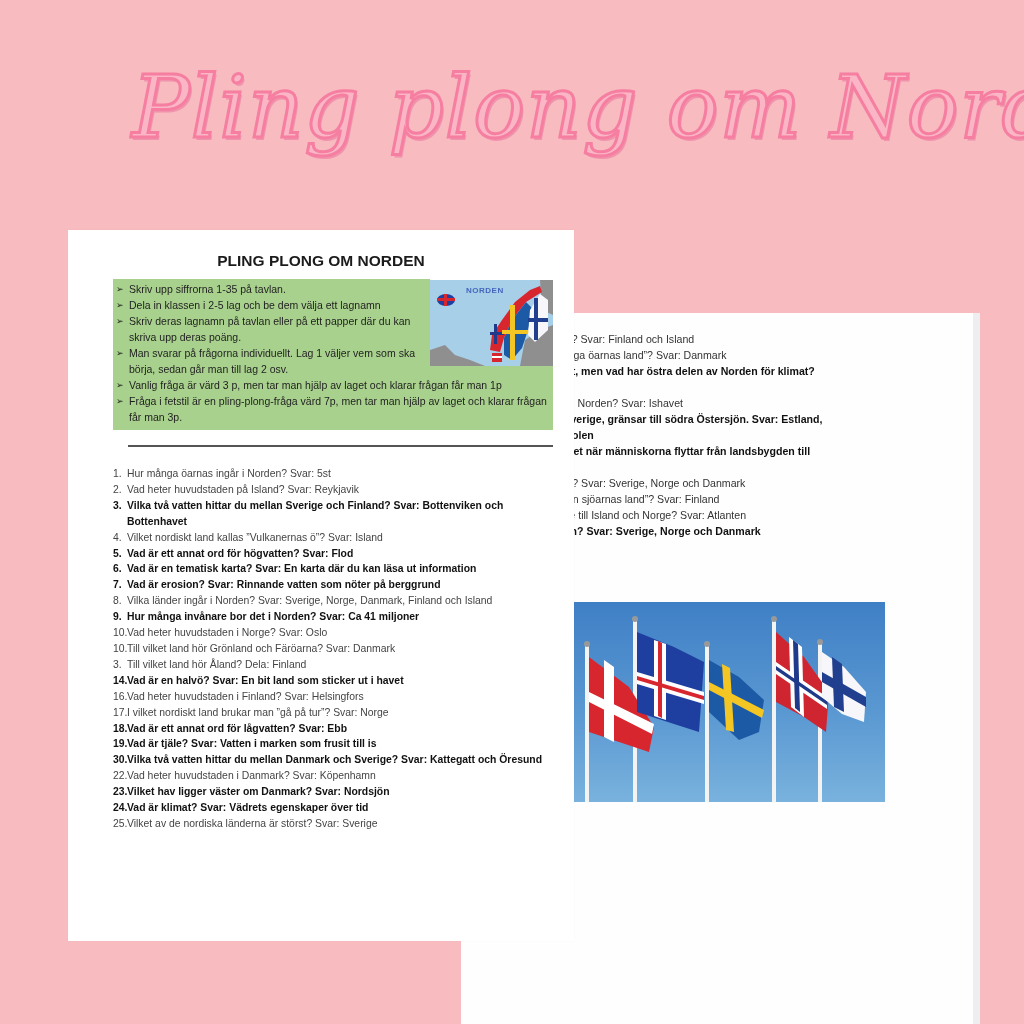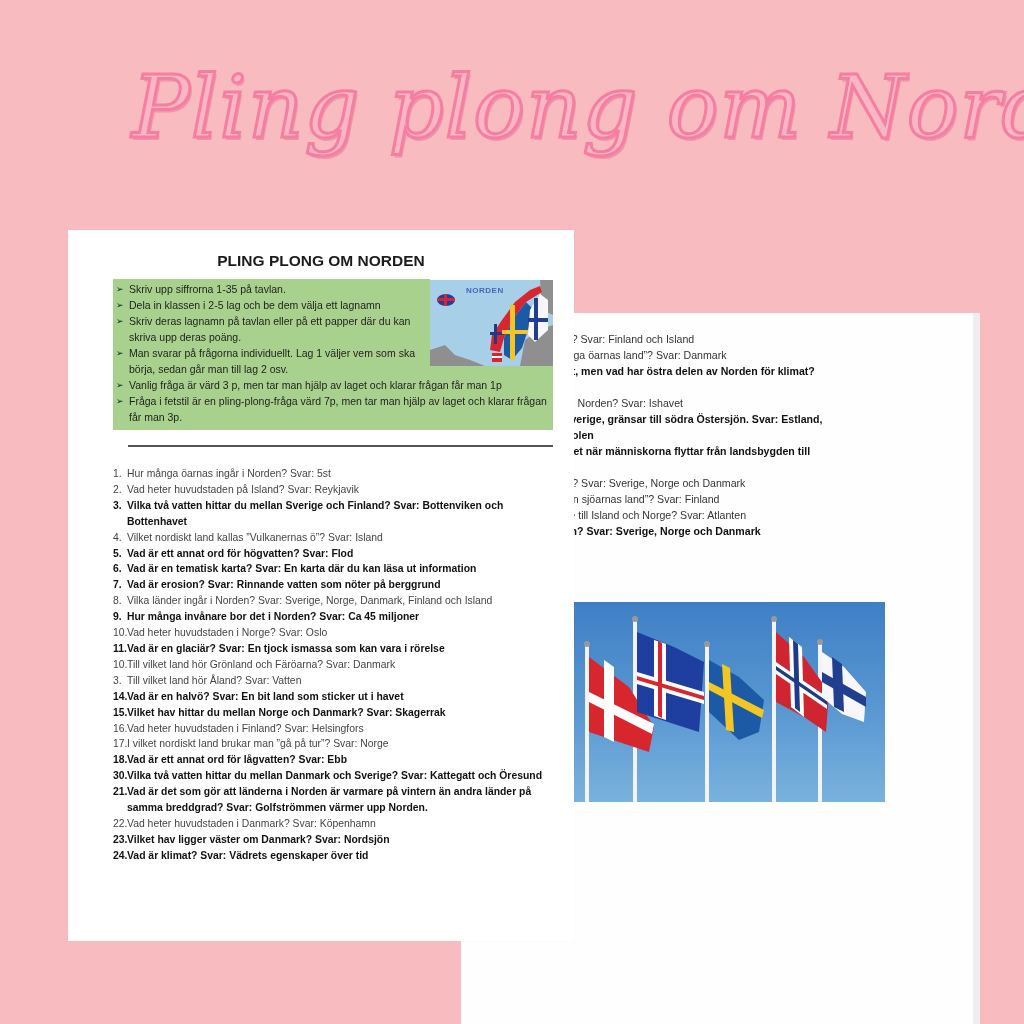--- a/index.html
+++ b/index.html
@@ -232,29 +232,28 @@
 
   <ol class="questions">
     <li><span class="num">1.</span><span>Hur många öarnas ingår i Norden? Svar: 5st</span></li>
     <li><span class="num">2.</span><span>Vad heter huvudstaden på Island? Svar: Reykjavik</span></li>
     <li class="bold"><span class="num">3.</span><span>Vilka två vatten hittar du mellan Sverige och Finland? Svar: Bottenviken och Bottenhavet</span></li>
     <li><span class="num">4.</span><span>Vilket nordiskt land kallas ”Vulkanernas ö”? Svar: Island</span></li>
     <li class="bold"><span class="num">5.</span><span>Vad är ett annat ord för högvatten? Svar: Flod</span></li>
     <li class="bold"><span class="num">6.</span><span>Vad är en tematisk karta? Svar: En karta där du kan läsa ut information</span></li>
     <li class="bold"><span class="num">7.</span><span>Vad är erosion? Svar: Rinnande vatten som nöter på berggrund</span></li>
     <li><span class="num">8.</span><span>Vilka länder ingår i Norden? Svar: Sverige, Norge, Danmark, Finland och Island</span></li>
-    <li class="bold"><span class="num">9.</span><span>Hur många invånare bor det i Norden? Svar: Ca 45 miljoner</span></li>
+    <li class="bold"><span class="num">9.</span><span>Hur många invånare bor det i Norden? Svar: Ca 41 miljoner</span></li>
     <li><span class="num">10.</span><span>Vad heter huvudstaden i Norge? Svar: Oslo</span></li>
-    <li class="bold"><span class="num">11.</span><span>Vad är en glaciär? Svar: En tjock ismassa som kan vara i rörelse</span></li>
     <li><span class="num">10.</span><span>Till vilket land hör Grönland och Färöarna? Svar: Danmark</span></li>
-    <li><span class="num">3.</span><span>Till vilket land hör Åland? Svar: Vatten</span></li>
+    <li><span class="num">3.</span><span>Till vilket land hör Åland? Dela: Finland</span></li>
     <li class="bold"><span class="num">14.</span><span>Vad är en halvö? Svar: En bit land som sticker ut i havet</span></li>
-    <li class="bold"><span class="num">15.</span><span>Vilket hav hittar du mellan Norge och Danmark? Svar: Skagerrak</span></li>
     <li><span class="num">16.</span><span>Vad heter huvudstaden i Finland? Svar: Helsingfors</span></li>
     <li><span class="num">17.</span><span>I vilket nordiskt land brukar man ”gå på tur”? Svar: Norge</span></li>
     <li class="bold"><span class="num">18.</span><span>Vad är ett annat ord för lågvatten? Svar: Ebb</span></li>
+    <li class="bold"><span class="num">19.</span><span>Vad är tjäle? Svar: Vatten i marken som frusit till is</span></li>
     <li class="bold"><span class="num">30.</span><span>Vilka två vatten hittar du mellan Danmark och Sverige? Svar: Kattegatt och Öresund</span></li>
-    <li class="bold"><span class="num">21.</span><span>Vad är det som gör att länderna i Norden är varmare på vintern än andra länder på samma breddgrad? Svar: Golfströmmen värmer upp Norden.</span></li>
     <li><span class="num">22.</span><span>Vad heter huvudstaden i Danmark? Svar: Köpenhamn</span></li>
     <li class="bold"><span class="num">23.</span><span>Vilket hav ligger väster om Danmark? Svar: Nordsjön</span></li>
     <li class="bold"><span class="num">24.</span><span>Vad är klimat? Svar: Vädrets egenskaper över tid</span></li>
+    <li><span class="num">25.</span><span>Vilket av de nordiska länderna är störst? Svar: Sverige</span></li>
   </ol>
 </div>
 
 </body></html>

